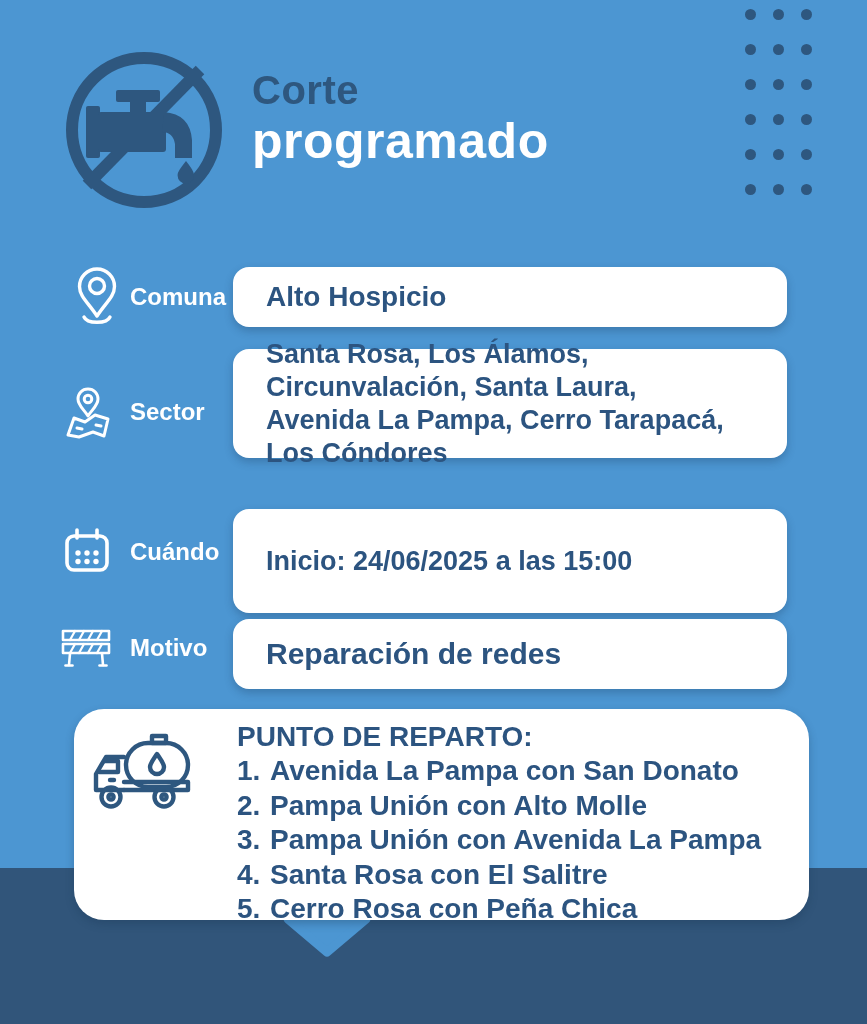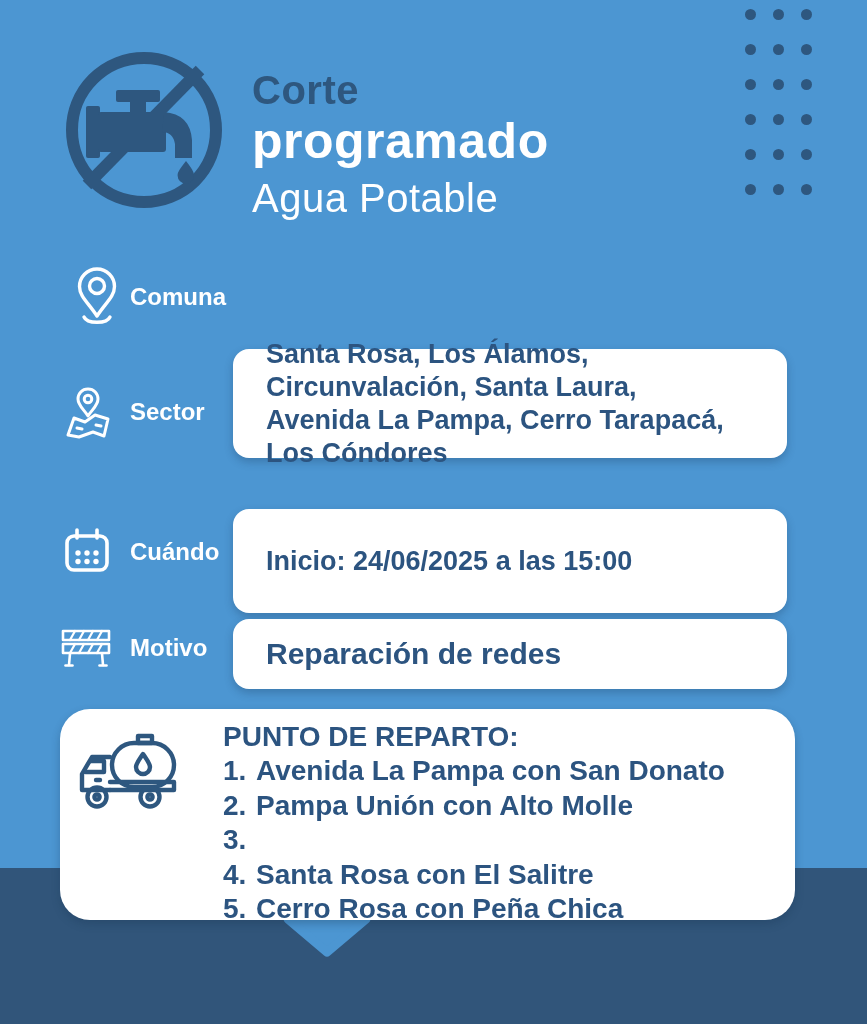--- a/index.html
+++ b/index.html
@@ -36,21 +36,21 @@
     display:flex;flex-direction:column;justify-content:center;
     padding-left:33px;padding-right:14px;z-index:3;
   }
   .box-comuna{top:267px;height:60px;font-size:28px;}
   .box-sector{top:349px;height:109px;font-size:27px;line-height:33px;}
   .box-sector .pre{white-space:pre-line;}
   .box-cuando{top:509px;height:104px;font-size:27px;line-height:33px;}
   .box-motivo{top:619px;height:70px;font-size:30px;}
   
   .punto-box{
-    position:absolute;left:60px;top:709px;width:735px;height:211px;
+    position:absolute;left:74px;top:709px;width:735px;height:211px;
     background:var(--white);border-radius:30px;box-shadow:0 4px 9px rgba(23,52,82,.3);
     z-index:3;color:var(--text);
   }
   .truck{position:absolute;left:16px;top:24px;color:var(--navy);}
   .punto-content{position:absolute;left:163px;top:11px;right:14px;}
   .punto-heading{font-size:28px;font-weight:700;line-height:34px;}
   .punto-list{margin:0;padding:0;list-style:none;}
   .punto-list li{display:flex;font-size:28px;font-weight:700;line-height:34.5px;}
   .punto-list .num{width:33px;flex:none;}
 </style>
@@ -74,21 +74,20 @@
       <rect x="40" y="68" width="68" height="40" rx="3"></rect>
       <path d="M106,68 q26,2 28,28 l0,18 h-17 v-14 q-2,-12 -13,-12 z"></path>
       <path d="M128,117 c5.5,7.5 8,10.5 8,14.5 a8.2,8.2 0 0 1 -16.4,0 c0,-4 2.9,-7 8.4,-14.5 z"></path>
     </g>
     <line x1="29" y1="141" x2="142" y2="26" stroke="currentColor" stroke-width="12"></line>
   </svg>
 
   <div class="titles">
     <div class="title-top">Corte</div>
     <div class="title-main">programado</div>
-    <div class="title-sub">Agua Potable</div>
   </div>
 
   <div class="dots">
     <i></i>
       <i></i>
       <i></i>
       <i></i>
       <i></i>
       <i></i>
       <i></i>
@@ -104,20 +103,23 @@
       <i></i>
       <i></i>
   </div>
 
   <svg class="row-icon" style="left:76px;top:266px" width="42" height="62" viewBox="0 0 42 62" fill="none" stroke="#fff" stroke-width="3.4" stroke-linecap="round" stroke-linejoin="round">
     <path d="M21,3 C11,3 3.5,11 3.5,20.5 c0,10 9.5,17 17.5,29.5 c8,-12.5 17.5,-19.5 17.5,-29.5 C38.5,11 31,3 21,3 Z"></path>
     <circle cx="21" cy="20" r="7.5"></circle>
     <path d="M8,51 c3,7 23,7 26,0"></path>
   </svg>
   <div class="row-label" style="top:283px">Comuna</div>
+  <div class="value-box box-comuna">
+    <div>Alto Hospicio</div>
+  </div>
 
   <svg class="row-icon" style="left:64px;top:387px" width="48" height="54" viewBox="0 0 48 54" fill="none" stroke="#fff" stroke-width="3" stroke-linecap="round" stroke-linejoin="round">
     <path d="M24,2 c-6,0 -10,4.5 -10,10 c0,6.5 6,10.5 10,17 c4,-6.5 10,-10.5 10,-17 c0,-5.5 -4,-10 -10,-10 Z"></path>
     <circle cx="24" cy="12" r="3.8"></circle>
     <path d="M4,48 L10,31 L21,35 L31,28 L44,32 L40,49 L29,45 L15,50 Z"></path>
     <path d="M13,41 l5,1"></path>
     <path d="M32,38 l5,1"></path>
   </svg>
   <div class="row-label" style="top:398px">Sector</div>
   <div class="value-box box-sector">
@@ -180,20 +182,21 @@
           <li>
           <span class="num">1.</span>
           <span class="txt">Avenida La Pampa con San Donato</span>
         </li>
           <li>
           <span class="num">2.</span>
           <span class="txt">Pampa Unión con Alto Molle</span>
         </li>
           <li>
           <span class="num">3.</span>
+          <span class="txt">Pampa Unión con Avenida La Pampa</span>
         </li>
           <li>
           <span class="num">4.</span>
           <span class="txt">Santa Rosa con El Salitre</span>
         </li>
           <li>
           <span class="num">5.</span>
           <span class="txt">Cerro Rosa con Peña Chica</span>
         </li>
         </ol>

